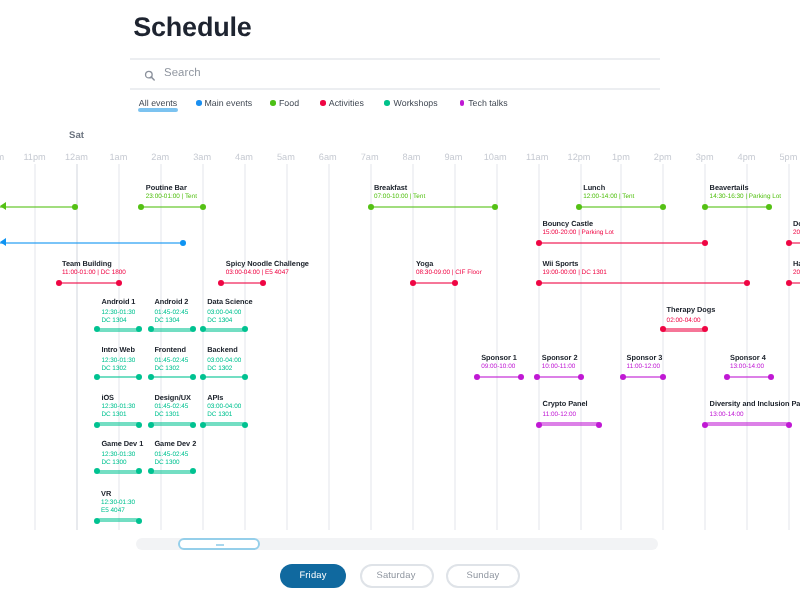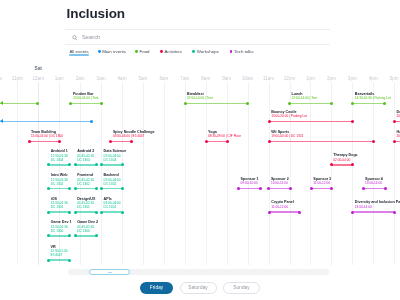--- a/index.html
+++ b/index.html
@@ -46,21 +46,21 @@
   #daybtns{position:absolute;left:0;top:282.2px;width:400px;height:13px;display:flex;justify-content:center;gap:6.5px;}
   .daybtn{height:11.6px;border-radius:6px;display:flex;align-items:center;justify-content:center;font-size:4.7px;box-sizing:border-box;letter-spacing:0.1px;}
   .daybtn.sel{background:#10699f;color:#fff;width:33px;}
   .daybtn.un{background:#fff;border:0.7px solid #dfe3e8;color:#8e959f;width:37px;}
 </style>
 </head>
 <body>
 
 <div id="app">
 
-  <div id="page-title">Inclusion</div>
+  <div id="page-title">Schedule</div>
 
   <div id="search-bar">
     <svg id="search-icon" viewBox="0 0 12 12">
       <circle cx="4.7" cy="4.5" r="3.2" fill="none" stroke="#8b919c" stroke-width="1.3"></circle>
       <line x1="7.1" y1="6.9" x2="9.9" y2="9.7" stroke="#8b919c" stroke-width="1.4" stroke-linecap="round"></line>
     </svg>
     <div id="search-input">Search</div>
   </div>
 
   <div id="filter-row">

